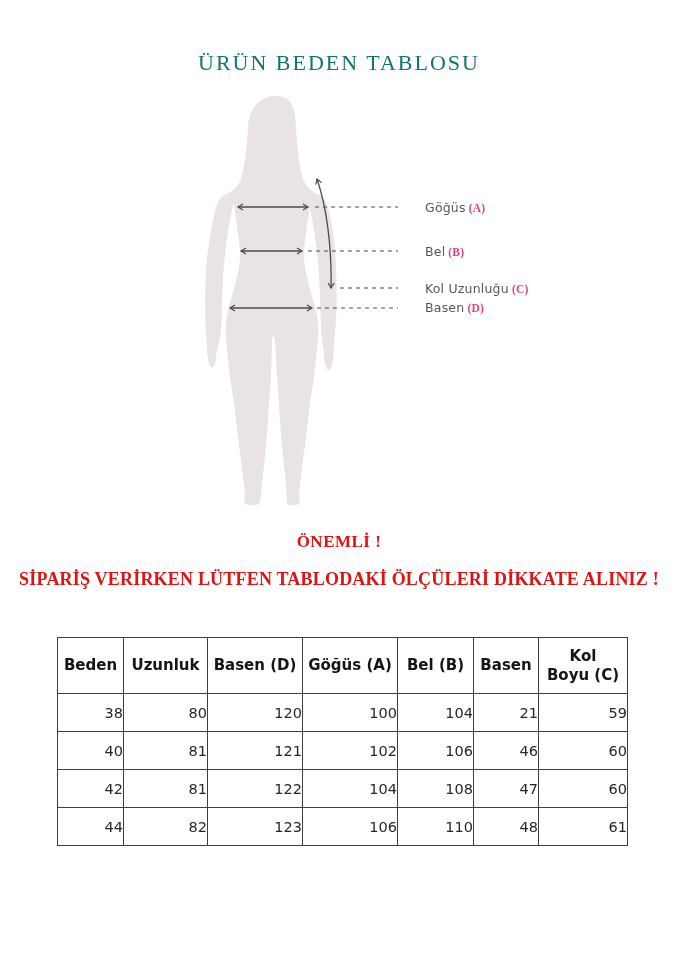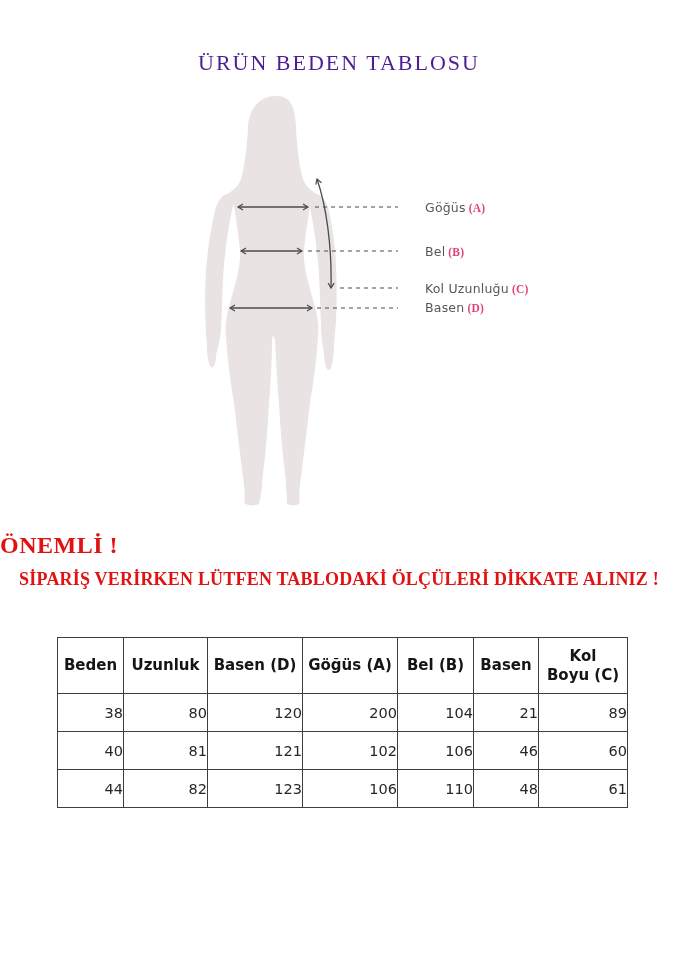--- a/index.html
+++ b/index.html
@@ -6,21 +6,21 @@
   body{
     width:678px;height:960px;background:#ffffff;
     font-family:"Liberation Sans",sans-serif;position:relative;overflow:hidden;
   }
   #page{position:relative;width:678px;height:960px;background:var(--bg,#fff);}
 
   
   .page-title{
     position:absolute;top:50px;left:0;width:678px;text-align:center;
     font-family:"Liberation Serif",serif;font-size:22px;font-weight:400;
-    letter-spacing:2px;color:#4c1d95;
+    letter-spacing:2px;color:#0f766e;
   }
 
   
   .diagram-svg{position:absolute;left:195px;top:85px;width:310px;height:430px;}
   .sil{fill:var(--sil,#eae3e3);stroke:none;}
   .meas{stroke:var(--line,#4a4a4a);stroke-width:1.3;fill:none;}
   .dash{stroke:var(--line,#4a4a4a);stroke-width:1.2;fill:none;stroke-dasharray:4 4;}
   .arrowhead{stroke:var(--line,#4a4a4a);stroke-width:1.2;fill:none;}
 
   .m-label{
@@ -32,22 +32,22 @@
     font-family:"Liberation Serif",serif;font-weight:bold;
     font-size:11.5px;color:var(--pink,#e0427a);margin-left:3px;
   }
   .lbl-0{top:200px;}
   .lbl-1{top:244px;}
   .lbl-2{top:281px;}
   .lbl-3{top:300px;}
 
   
   .notice-heading{
-    position:absolute;top:532px;left:0;width:678px;text-align:left;
-    font-family:"Liberation Serif",serif;font-weight:bold;font-size:24px;
+    position:absolute;top:532px;left:0;width:678px;text-align:center;
+    font-family:"Liberation Serif",serif;font-weight:bold;font-size:17px;
     color:var(--red,#e01212);letter-spacing:.5px;
   }
   .notice-message{
     position:absolute;top:569px;left:0;width:678px;text-align:center;
     font-family:"Liberation Serif",serif;font-weight:bold;font-size:18px;
     color:var(--red,#e01212);letter-spacing:.2px;
   }
 
   
   table.size-table{
@@ -187,35 +187,44 @@
           <th>Basen</th>
           <th>Kol
 Boyu (C)</th>
         </tr>
     </thead>
     <tbody>
         <tr>
           <td>38</td>
           <td>80</td>
           <td>120</td>
-          <td>200</td>
+          <td>100</td>
           <td>104</td>
           <td>21</td>
-          <td>89</td>
+          <td>59</td>
         </tr>
         <tr>
           <td>40</td>
           <td>81</td>
           <td>121</td>
           <td>102</td>
           <td>106</td>
           <td>46</td>
           <td>60</td>
         </tr>
         <tr>
+          <td>42</td>
+          <td>81</td>
+          <td>122</td>
+          <td>104</td>
+          <td>108</td>
+          <td>47</td>
+          <td>60</td>
+        </tr>
+        <tr>
           <td>44</td>
           <td>82</td>
           <td>123</td>
           <td>106</td>
           <td>110</td>
           <td>48</td>
           <td>61</td>
         </tr>
       </tbody>
   </table>

